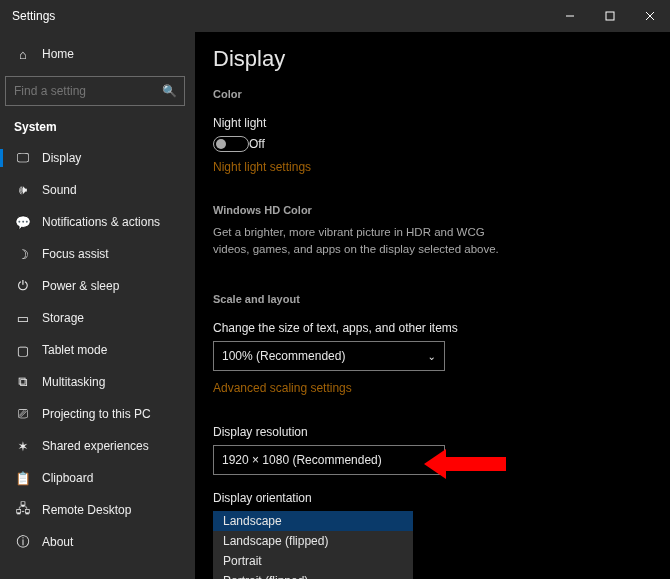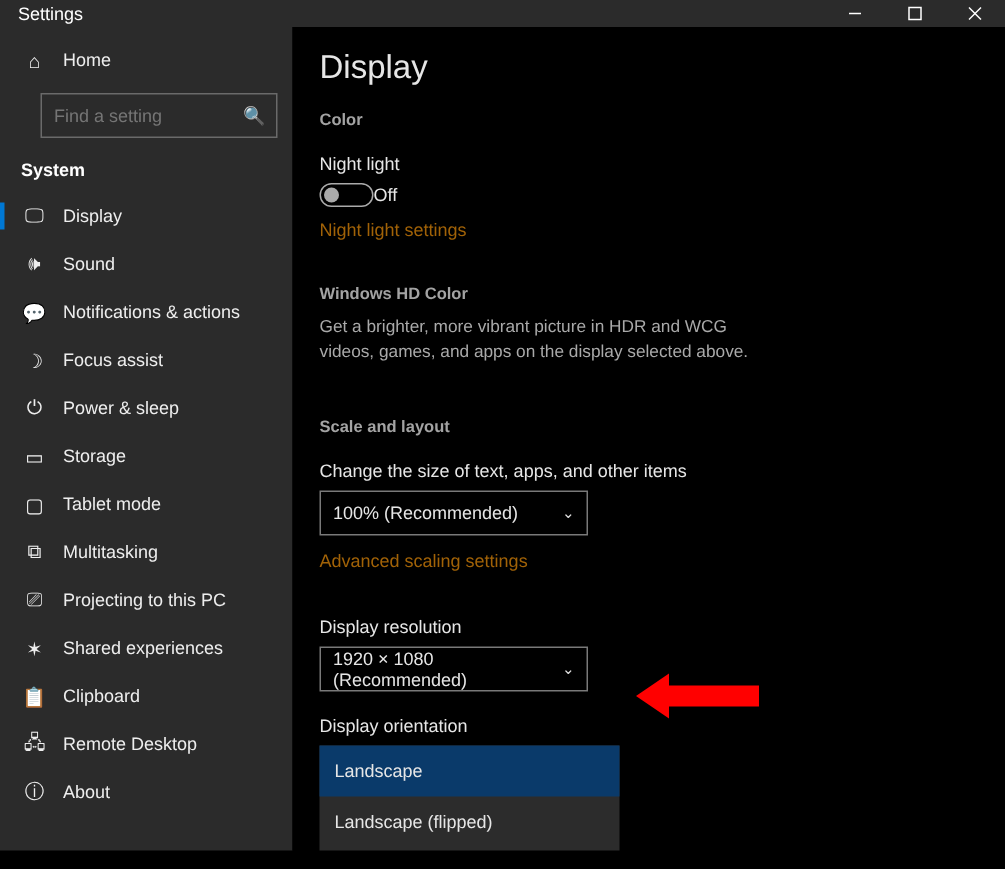--- a/index.html
+++ b/index.html
@@ -1,44 +1,44 @@
 <!DOCTYPE html>
 <html><head>
 <meta charset="utf-8">
 <style>
 * { margin: 0; padding: 0; box-sizing: border-box; font-family: "Segoe UI", Arial, sans-serif; }
 body { width: 670px; height: 579px; background: #000; color: #fff; overflow: hidden; position: relative; }
-.titlebar { height: 18px; display: flex; align-items: center; background: #2b2b2b; }
+.titlebar { height: 32px; display: flex; align-items: center; background: #2b2b2b; }
 .titlebar-left { display: flex; align-items: center; padding-left: 12px; font-size: 12px; }
 .titlebar-ctrls { margin-left: auto; display: flex; }
 .titlebar-ctrls > div { width: 40px; height: 30px; display: flex; align-items: center; justify-content: center; font-size: 11px; }
 .layout { display: flex; height: calc(579px - 30px); }
 .sidebar { width: 195px; background: #2b2b2b; padding: 6px 4px 0 4px; }
 .home-row, .nav-item { display: flex; align-items: center; height: 32px; padding-left: 10px; font-size: 12px; color: #eee; position: relative; }
 .home-row .icon, .nav-item .icon { width: 18px; display: inline-block; text-align: center; font-size: 13px; margin-right: 10px; font-family: "Segoe MDL2 Assets","Segoe UI Symbol",Arial; }
-.search-wrap { margin: 6px 6px 10px 23px; }
+.search-wrap { margin: 6px 6px 10px 1px; }
 .search { width: 100%; height: 30px; background: transparent; border: 1px solid #6a6a6a; color: #ccc; padding: 0 28px 0 8px; font-size: 12px; }
 .search-wrap { position: relative; }
 .search-icn { position: absolute; right: 8px; top: 0; height: 30px; display: flex; align-items: center; font-size: 12px; color: #ccc; font-family: "Segoe MDL2 Assets","Segoe UI Symbol"; }
 .sidebar-heading { font-size: 12px; font-weight: 600; padding: 4px 0 8px 10px; }
 .nav-item.active::before { content: ""; position: absolute; left: -4px; top: 7px; bottom: 7px; width: 3px; background: #0078d4; }
 .main { flex: 1; background: #000; padding: 14px 24px 0 18px; overflow: hidden; font-size: 12px; color: #e6e6e6; }
 h1.page-title { font-weight: 400; font-size: 22px; margin-bottom: 16px; }
 h2.section { font-weight: 700; font-size: 11px; margin: 6px 0 8px 0; color: #a3a3a3; }
 .lbl { font-size: 12px; color: #e6e6e6; margin-bottom: 6px; display: block; margin-top: 16px; }
 .toggle-row { display: flex; align-items: center; margin-bottom: 8px; }
 .toggle { width: 36px; height: 16px; border: 1px solid #aaa; border-radius: 10px; position: relative; }
 .toggle::after { content: ""; position: absolute; left: 2px; top: 2px; width: 10px; height: 10px; background: #aaa; border-radius: 50%; }
 .link { color: #a16207; font-size: 12px; display: inline-block; }
 .muted { color: #a9a9a9; font-size: 11.5px; line-height: 1.45; }
 .spacer-lg { height: 24px; }
-.select { width: 179px; height: 30px; border: 1px solid #797979; display: flex; align-items: center; justify-content: space-between; padding: 0 8px; font-size: 12px; margin-bottom: 10px; background: #000; }
+.select { width: 232px; height: 30px; border: 1px solid #797979; display: flex; align-items: center; justify-content: space-between; padding: 0 8px; font-size: 12px; margin-bottom: 10px; background: #000; }
 .chev { font-family: "Segoe MDL2 Assets","Segoe UI Symbol"; font-size: 10px; }
 .dropdown { width: 200px; background: #2c2c2c; }
-.dropdown-item { height: 34px; display: flex; align-items: center; padding: 0 10px; font-size: 12px; }
+.dropdown-item { height: 20px; display: flex; align-items: center; padding: 0 10px; font-size: 12px; }
 .dropdown-item.sel { background: #0a3a6a; }
 .arrow { position: absolute; left: 446px; top: 457px; pointer-events: none; }
 .arrow-body { width: 60px; height: 14px; background: red; }
 .arrow-head { width: 0; height: 0; border-top: 15px solid transparent; border-bottom: 15px solid transparent; border-right: 22px solid red; position: absolute; left: -22px; top: -8px; }
 </style>
 </head>
 <body>
 
 <div class="titlebar">
   <div class="titlebar-left">

